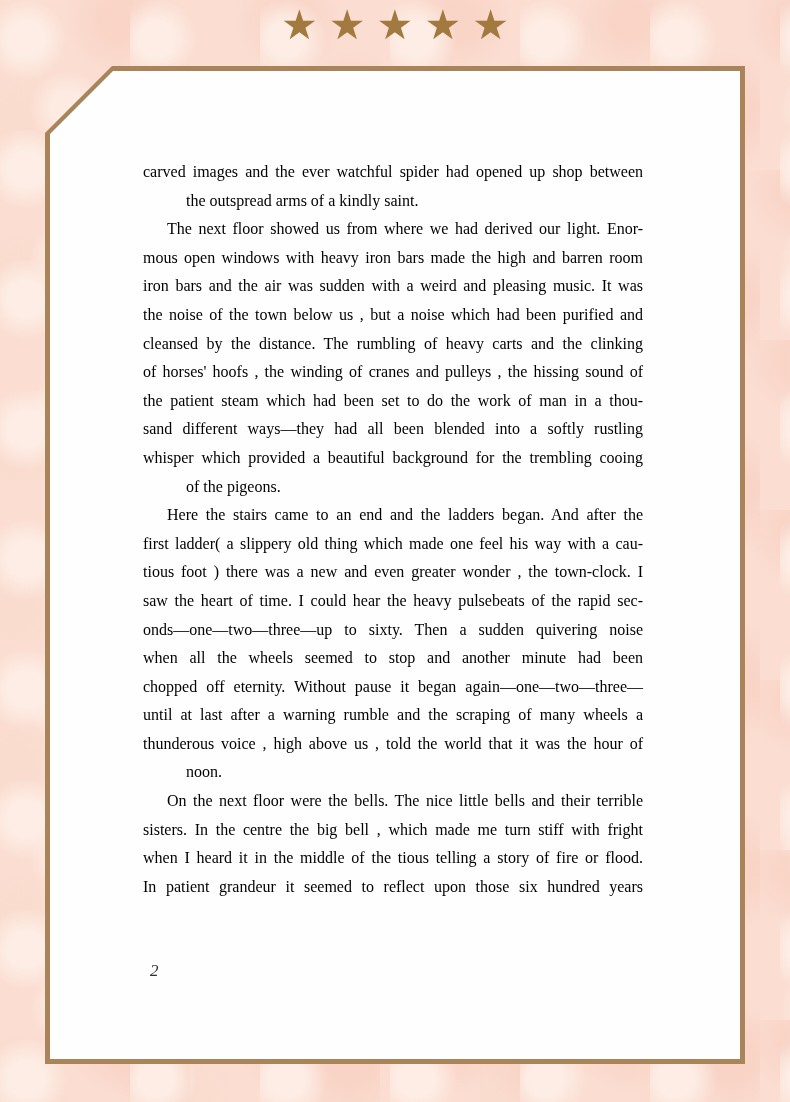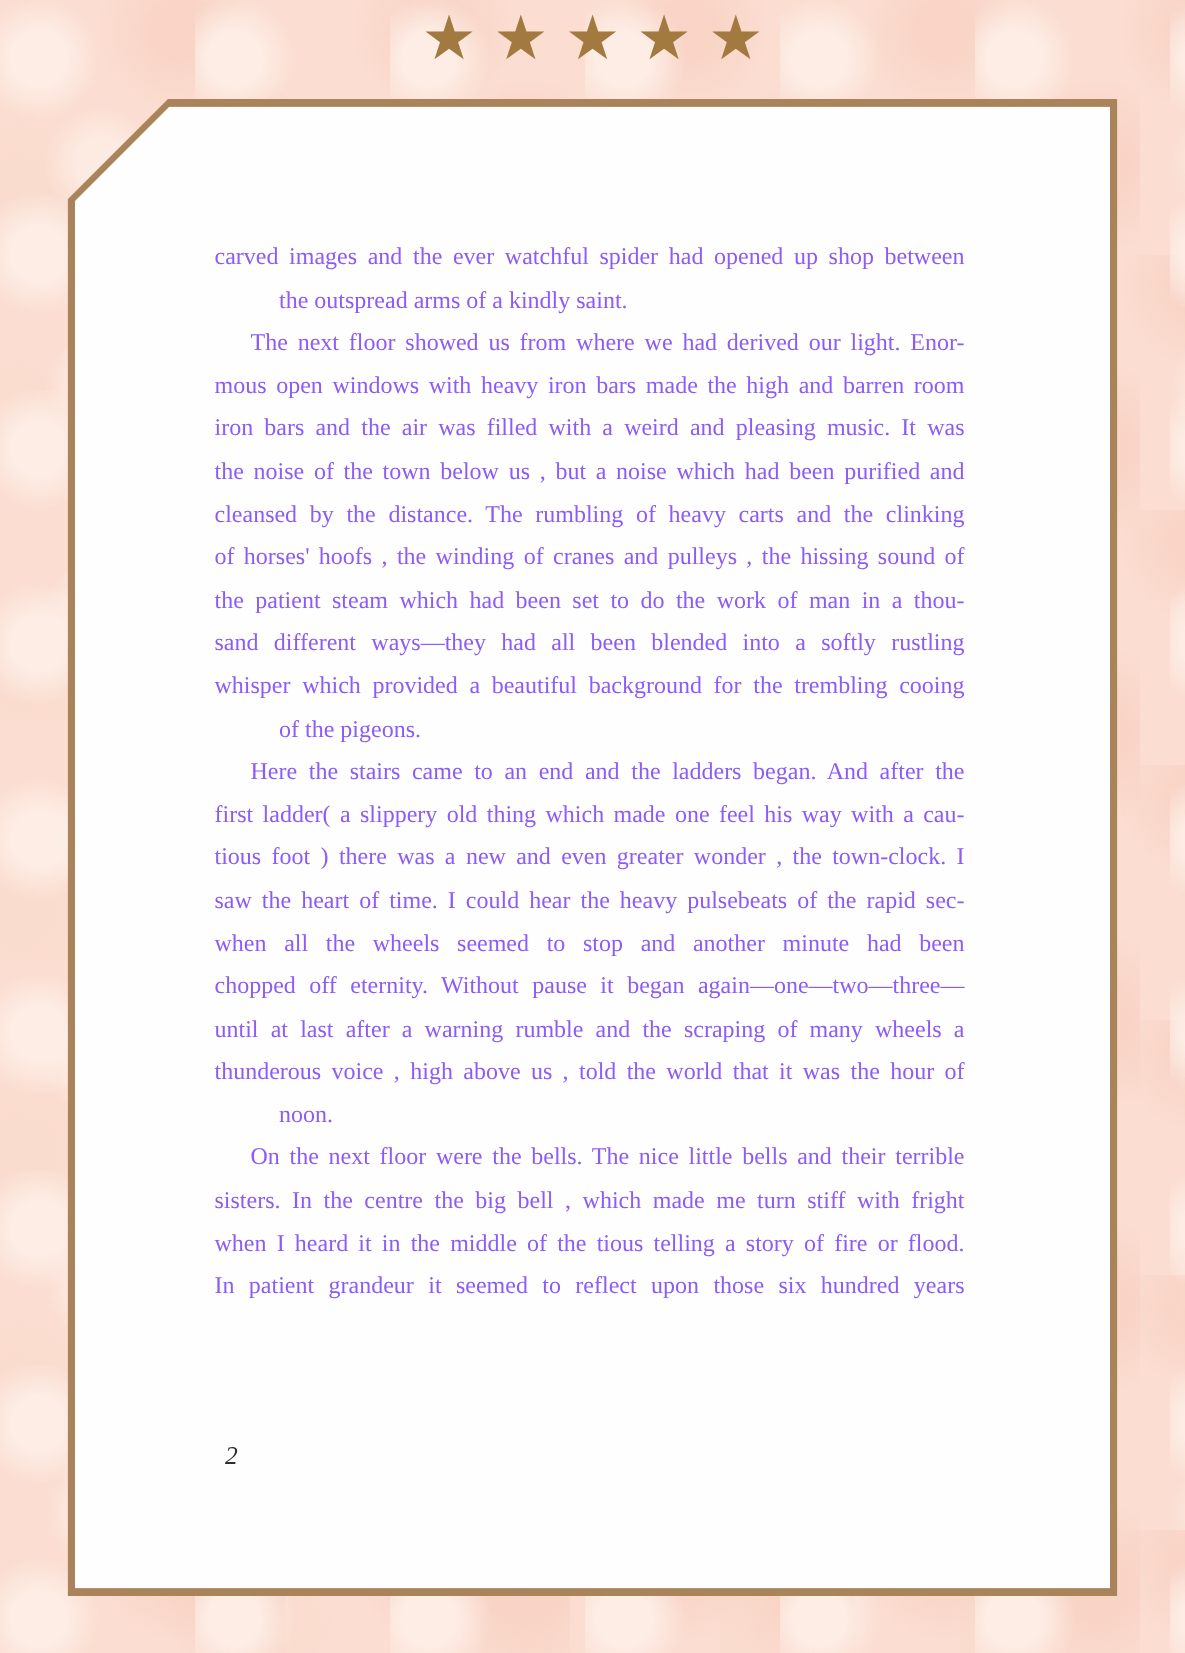--- a/index.html
+++ b/index.html
@@ -27,21 +27,21 @@
     position:absolute; left:45px; top:66px; width:700px; height:998px;
     background:#a9845b;
     clip-path:polygon(67px 0, 100% 0, 100% 100%, 0 100%, 0 67px);
   }
   .sheet {
     position:absolute; inset:5px; background:#fffefe;
     clip-path:polygon(63px 0, 100% 0, 100% 100%, 0 100%, 0 63px);
   }
   .text-block {
     position:absolute; left:93px; top:87px; width:500px;
-    font-size:16px; line-height:28.6px; color:#8b5cf6;
+    font-size:16px; line-height:28.6px; color:#000000;
   }
   .line {
     text-align:justify;
     text-align-last:justify;
     white-space:nowrap;
   }
   .line.nojust { text-align-last:left;margin-left:43px; }
   .line.indent { padding-left:24px; }
   .page-number {
     position:absolute; left:100px; top:890px;
@@ -59,32 +59,33 @@
     <span class="star">★</span>
   </div>
 
 <div class="frame">
   <div class="sheet">
     <div class="text-block" id="text-block">
         <div class="line">carved images and the ever watchful spider had opened up shop between</div>
         <div class="line nojust">the outspread arms of a kindly saint.</div>
         <div class="line indent">The next floor showed us from where we had derived our light. Enor-</div>
         <div class="line">mous open windows with heavy iron bars made the high and barren room</div>
-        <div class="line">iron bars and the air was filled with a weird and pleasing music. It was</div>
+        <div class="line">iron bars and the air was sudden with a weird and pleasing music. It was</div>
         <div class="line">the noise of the town below us , but a noise which had been purified and</div>
         <div class="line">cleansed by the distance. The rumbling of heavy carts and the clinking</div>
         <div class="line">of horses' hoofs , the winding of cranes and pulleys , the hissing sound of</div>
         <div class="line">the patient steam which had been set to do the work of man in a thou-</div>
         <div class="line">sand different ways—they had all been blended into a softly rustling</div>
         <div class="line">whisper which provided a beautiful background for the trembling cooing</div>
         <div class="line nojust">of the pigeons.</div>
         <div class="line indent">Here the stairs came to an end and the ladders began. And after the</div>
         <div class="line">first ladder( a slippery old thing which made one feel his way with a cau-</div>
         <div class="line">tious foot ) there was a new and even greater wonder , the town-clock. I</div>
         <div class="line">saw the heart of time. I could hear the heavy pulsebeats of the rapid sec-</div>
+        <div class="line">onds—one—two—three—up to sixty. Then a sudden quivering noise</div>
         <div class="line">when all the wheels seemed to stop and another minute had been</div>
         <div class="line">chopped off eternity. Without pause it began again—one—two—three—</div>
         <div class="line">until at last after a warning rumble and the scraping of many wheels a</div>
         <div class="line">thunderous voice , high above us , told the world that it was the hour of</div>
         <div class="line nojust">noon.</div>
         <div class="line indent">On the next floor were the bells. The nice little bells and their terrible</div>
         <div class="line">sisters. In the centre the big bell , which made me turn stiff with fright</div>
         <div class="line">when I heard it in the middle of the tious telling a story of fire or flood.</div>
         <div class="line">In patient grandeur it seemed to reflect upon those six hundred years</div>
       </div>

